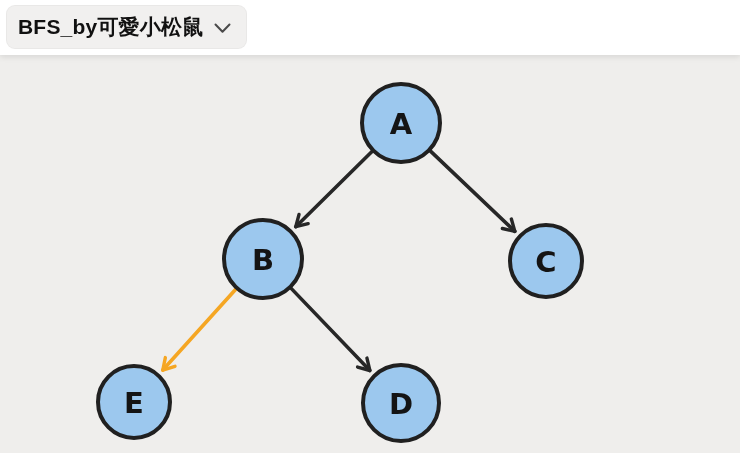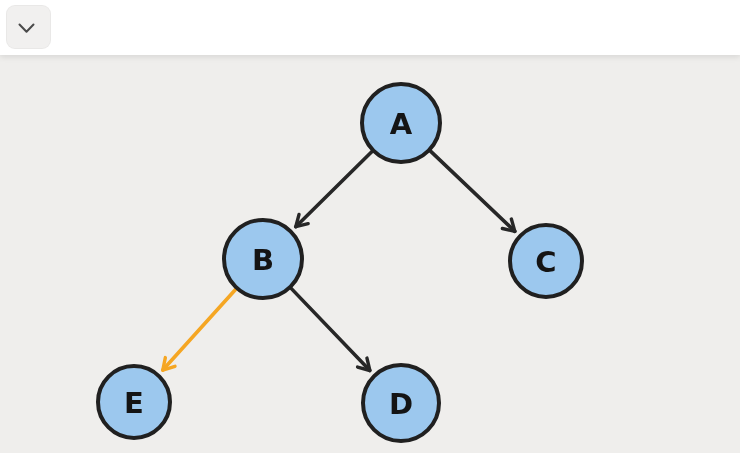--- a/index.html
+++ b/index.html
@@ -54,20 +54,21 @@
     font-weight: 700;
   }
 </style>
 </head>
 <body>
 
 <div class="app">
 
   <div class="header">
     <div class="title-chip">
+      <span class="title-text">BFS_by可愛小松鼠</span>
       <span class="chevron">
         <svg width="17" height="11" viewBox="0 0 17 11">
           <polyline points="1.5,1.5 8.5,8.8 15.5,1.5" fill="none" stroke="#4a4a4a" stroke-width="2" stroke-linecap="round" stroke-linejoin="round"></polyline>
         </svg>
       </span>
     </div>
   </div>
 
   <div class="canvas-area">
     <svg id="graph-svg" width="740" height="398" viewBox="0 0 740 398">

